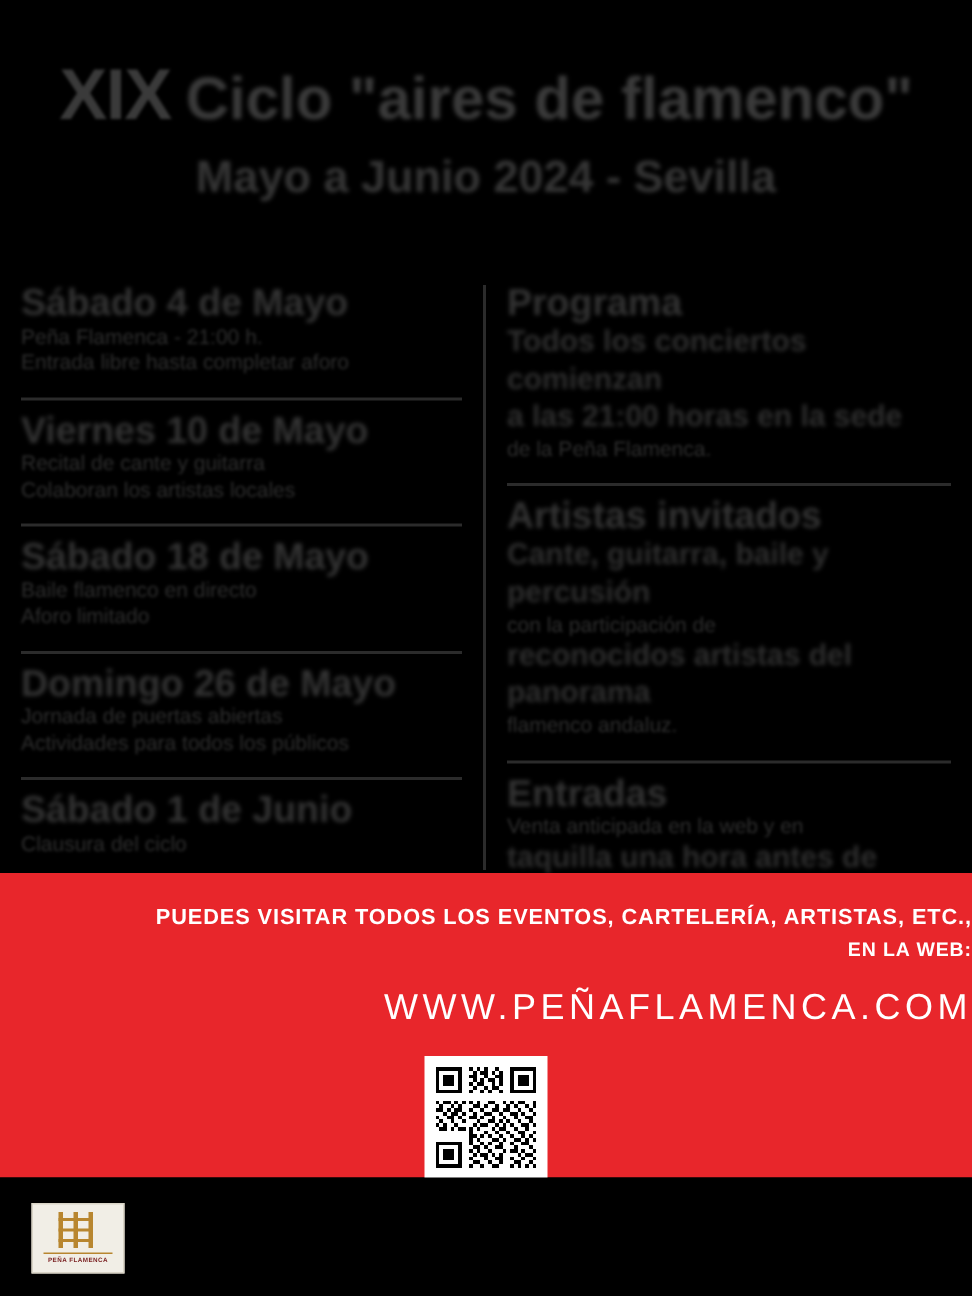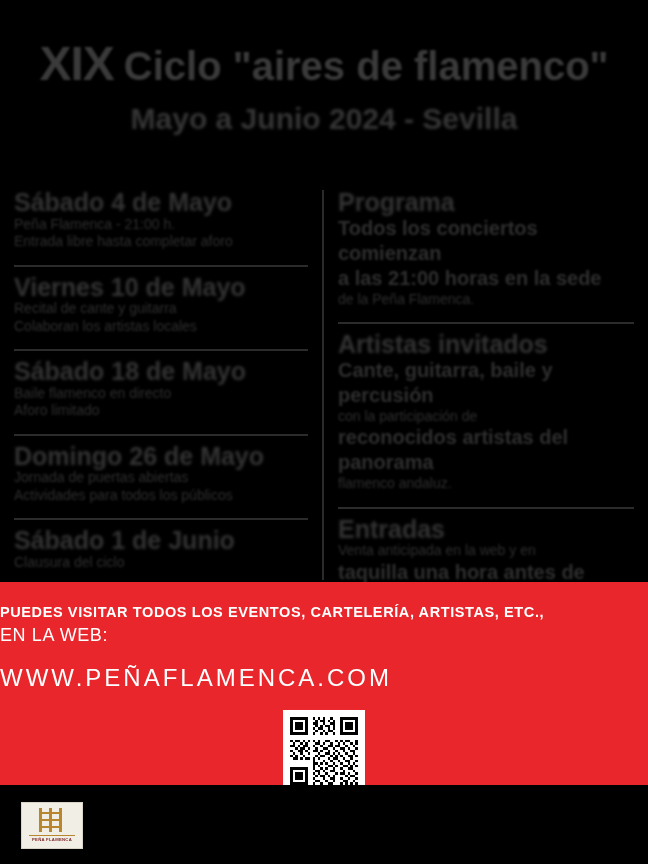--- a/index.html
+++ b/index.html
@@ -114,32 +114,32 @@
 
   
   .band {
     position: absolute;
     left: 0;
     top: 582px;
     width: 648px;
     height: 203px;
     background: #e8262b;
     color: #ffffff;
-    text-align: left;
+    text-align: right;
     box-sizing: border-box;
     padding-top: 22px;
   }
   .band-line1 {
     font-size: 14.5px;
     font-weight: 700;
     letter-spacing: 0.6px;
   }
   .band-line2 {
-    font-size: 18px;
-    font-weight: 400;
+    font-size: 13px;
+    font-weight: 700;
     letter-spacing: 0.6px;
     margin-top: 5px;
   }
   .band-url {
     margin-top: 18px;
     font-size: 24px;
     font-weight: 400;
     letter-spacing: 3px;
   }
   .qr-wrap {

